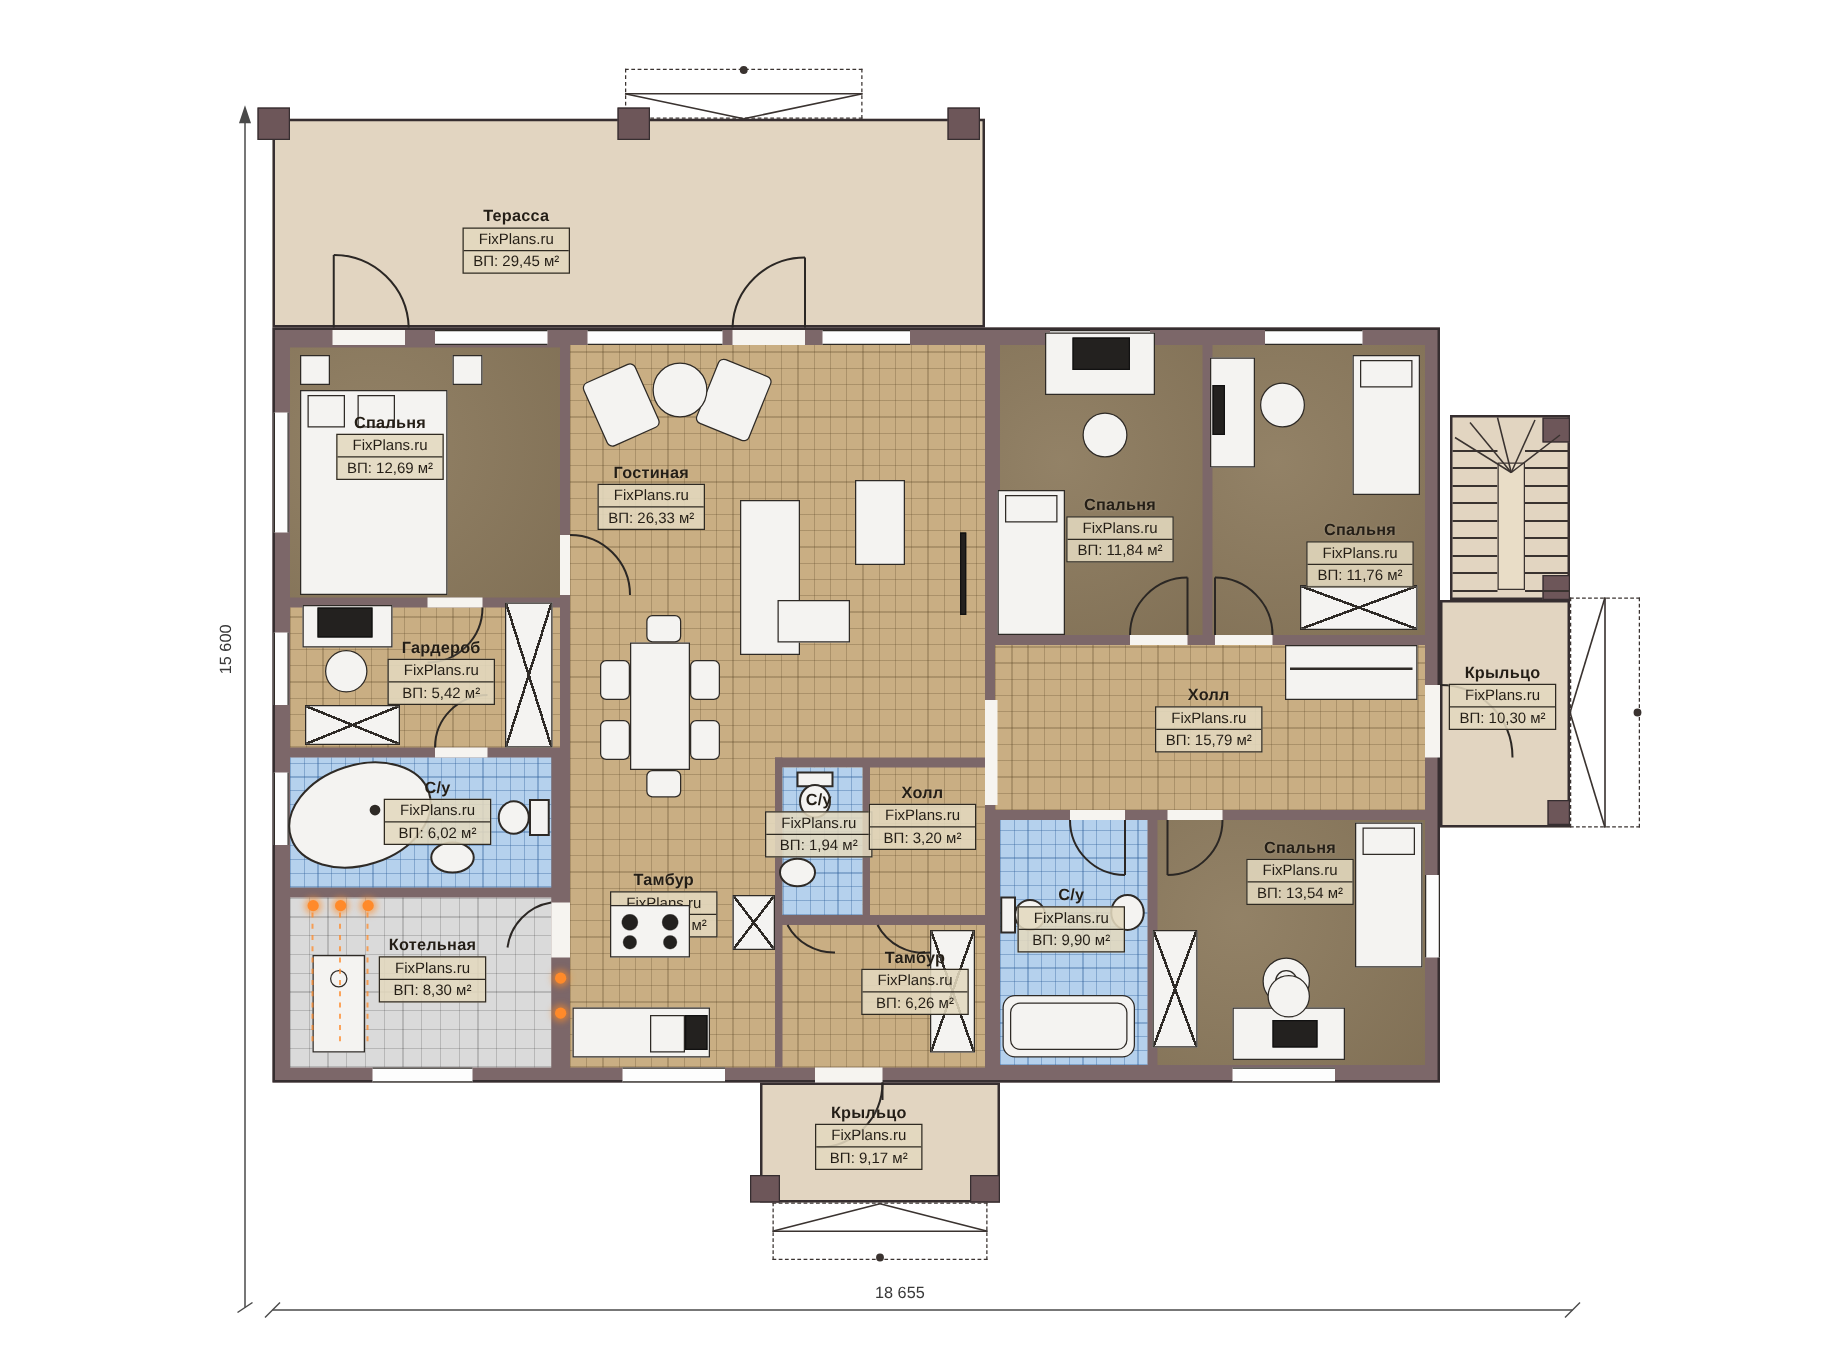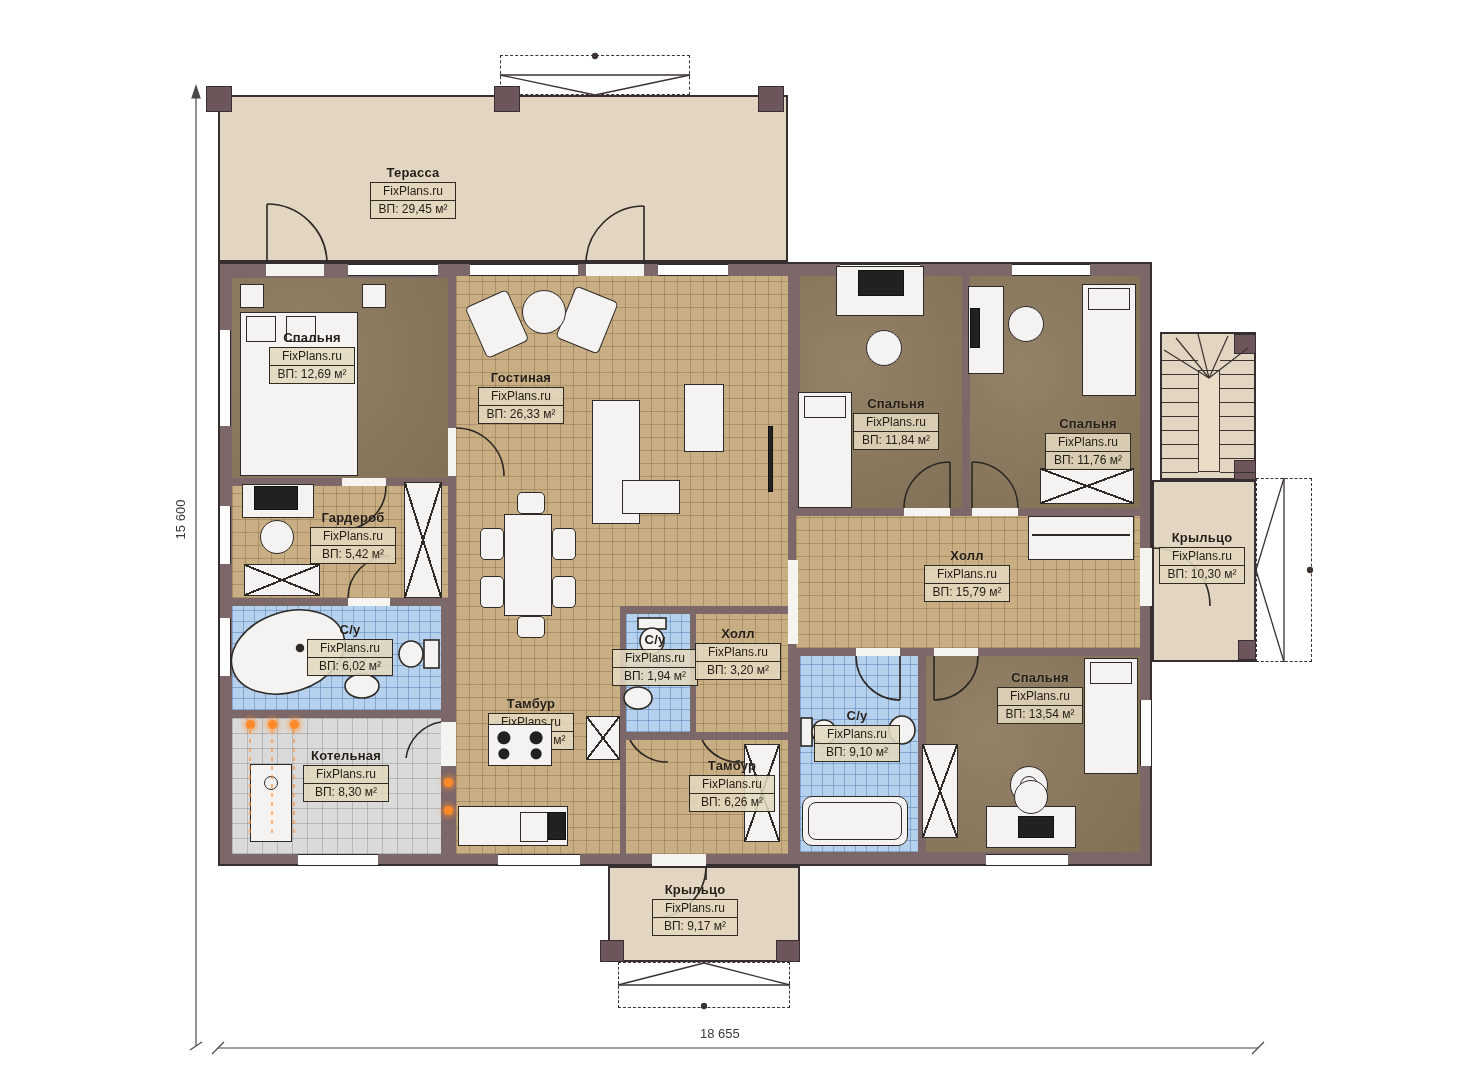--- a/index.html
+++ b/index.html
@@ -359,21 +359,21 @@
     <div class="rname">Холл</div>
     <div class="lbox">
         <div class="lrow first">FixPlans.ru</div>
         <div class="lrow">ВП: 15,79 м²</div>
       </div>
   </div>
   <div class="rlabel" style="left:857px;top:708px;">
     <div class="rname">С/у</div>
     <div class="lbox">
         <div class="lrow first">FixPlans.ru</div>
-        <div class="lrow">ВП: 9,10 м²</div>
+        <div class="lrow">ВП: 9,90 м²</div>
       </div>
   </div>
   <div class="rlabel" style="left:1040px;top:670px;">
     <div class="rname">Спальня</div>
     <div class="lbox">
         <div class="lrow first">FixPlans.ru</div>
         <div class="lrow">ВП: 13,54 м²</div>
       </div>
   </div>
   <div class="rlabel" style="left:1202px;top:530px;">

